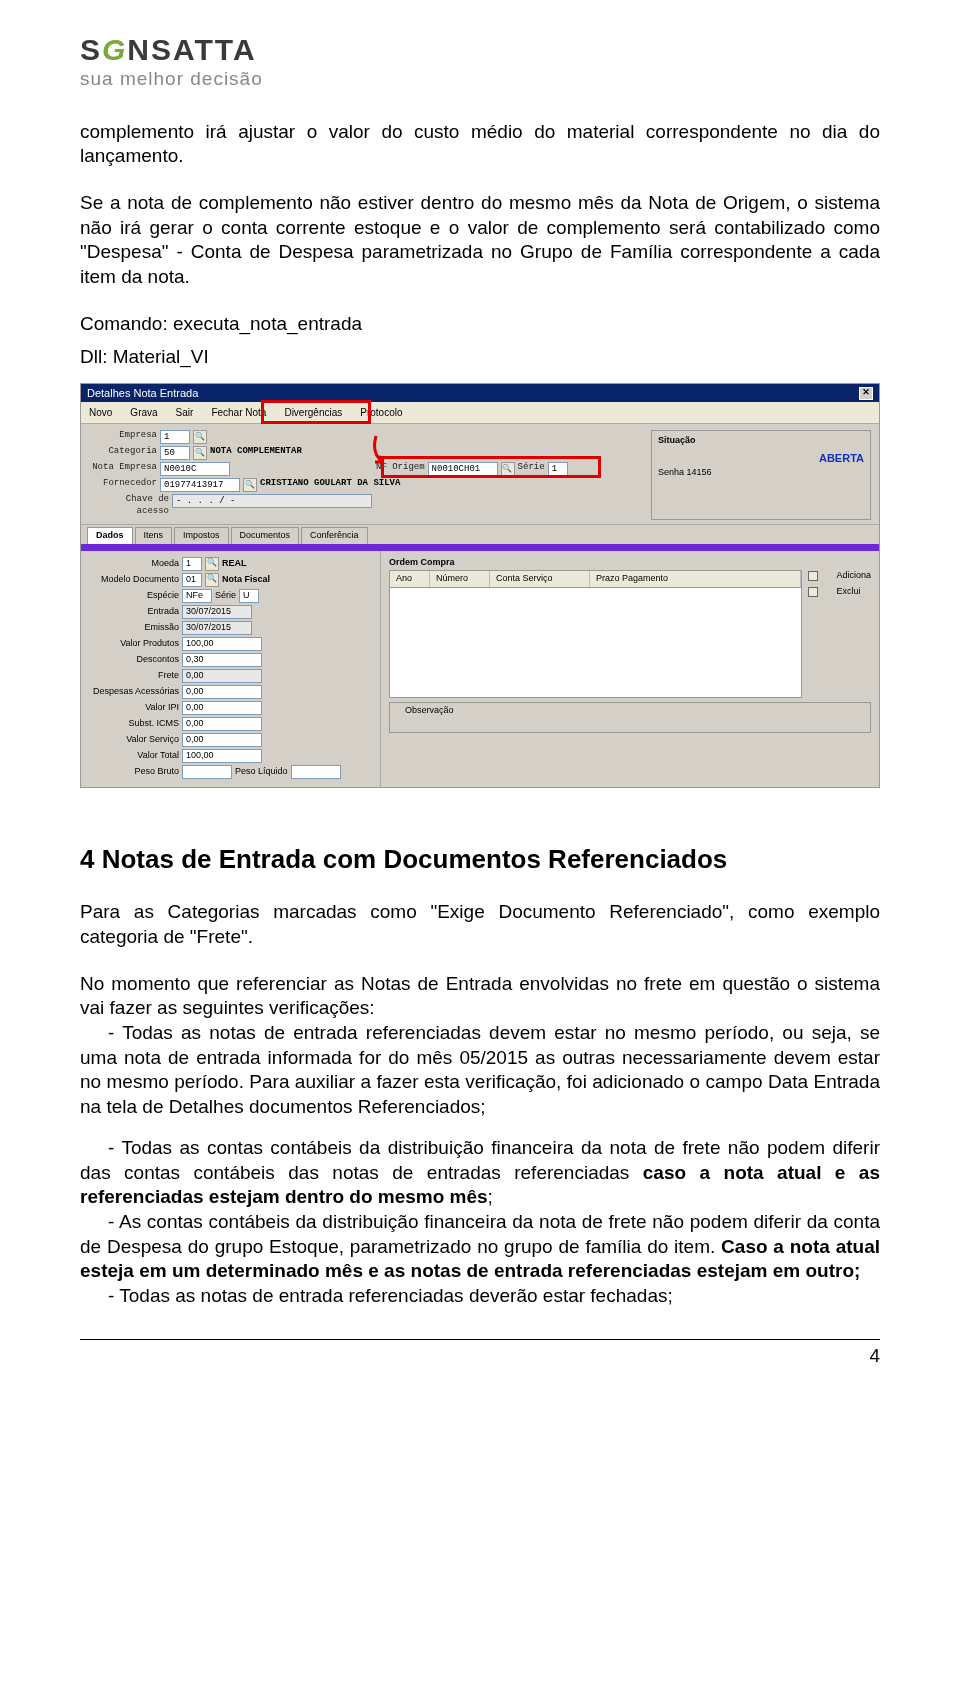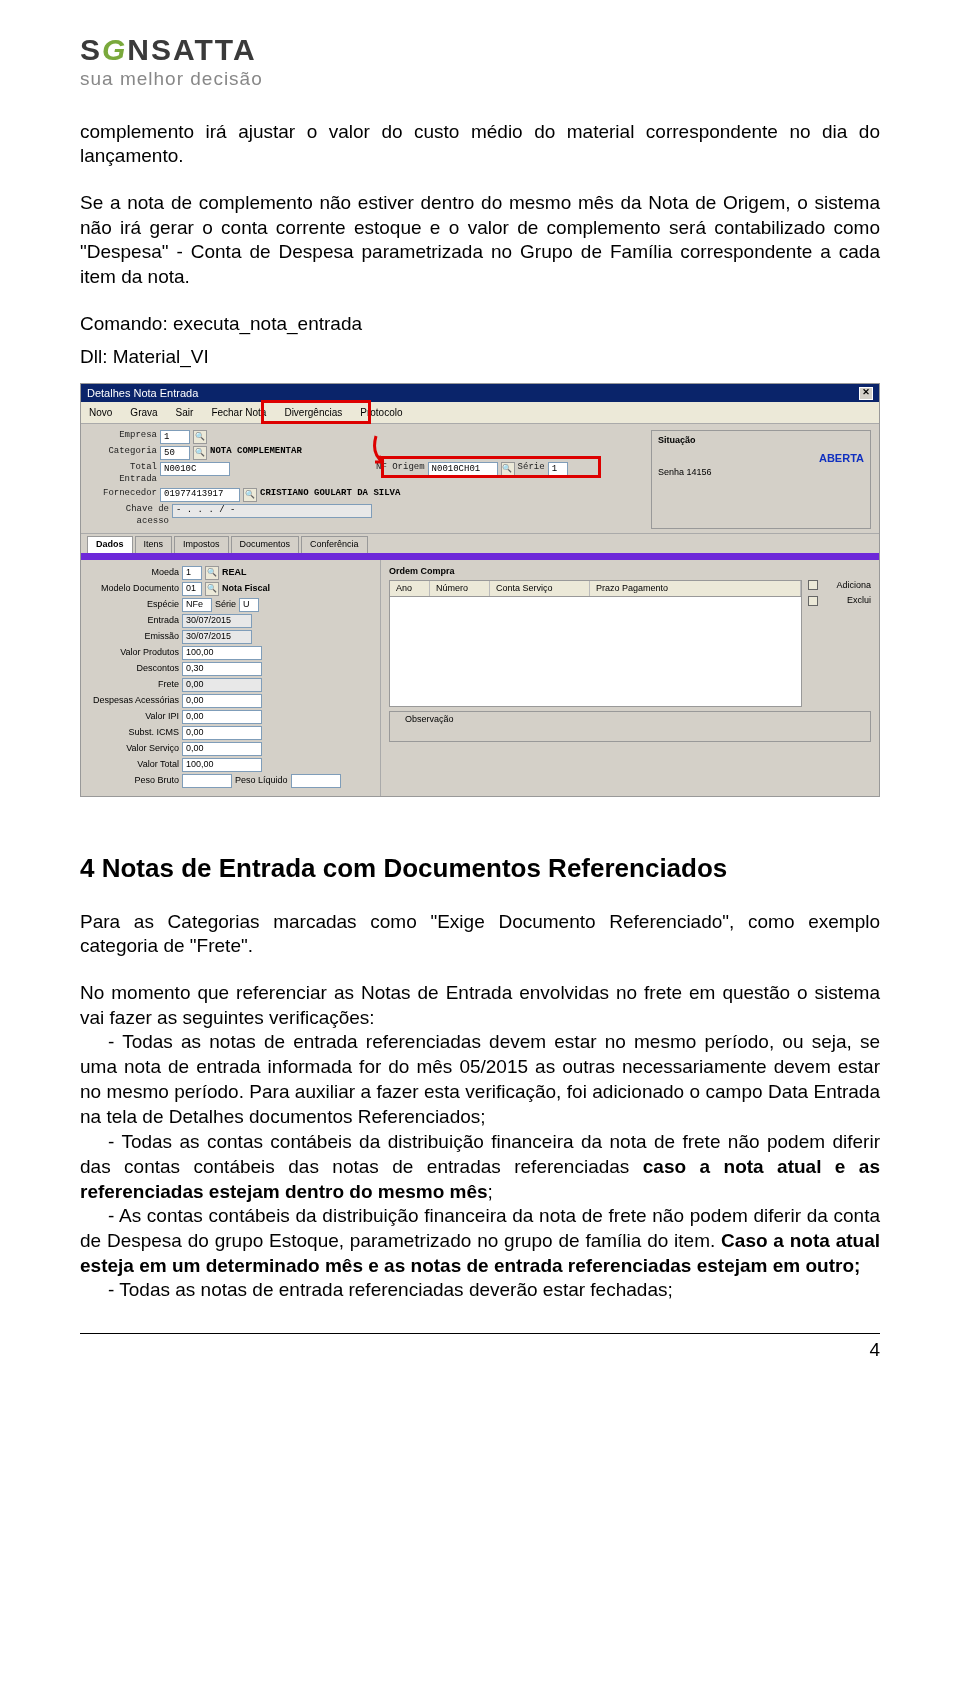--- a/index.html
+++ b/index.html
@@ -169,21 +169,21 @@
     border-right: 1px solid #bbb;
     padding: 2px 6px;
   }
   .grid-body {
     background: #fff;
     border: 1px solid #999;
     border-top: none;
     height: 110px;
   }
   .side-btns { margin-left: 6px; font-size: 9px; }
-  .side-btns div { margin-bottom: 4px; display:flex; align-items:center; gap:18px;justify-content:space-between;}
+  .side-btns div { margin-bottom: 4px; display:flex; align-items:center; gap:18px;}
   .sq { width:10px; height:10px; border:1px solid #666; background:#ece9d8; display:inline-block;}
   .body-right-inner { display:flex; }
   .obs {
     border: 1px solid #999;
     margin-top: 4px;
     background: #fff;
     height: 31px;
     padding: 2px 15px;
     font-size: 9px;
     background:#d4d0c8;
@@ -242,21 +242,21 @@
         <span class="finput" style="width:30px">1</span>
         <span class="mag">🔍</span>
       </div>
       <div class="frow">
         <label>Categoria</label>
         <span class="finput" style="width:30px">50</span>
         <span class="mag">🔍</span>
         <span class="bold-desc">NOTA COMPLEMENTAR</span>
       </div>
       <div class="frow">
-        <label>Total Entrada</label>
+        <label>Nota Empresa</label>
         <span class="finput" style="width:70px">N0010C</span>
         <span style="width:140px"></span>
         <label style="width:auto">NF Origem</label>
         <span class="finput" style="width:70px">N0010CH01</span>
         <span class="mag">🔍</span>
         <label style="width:auto">Série</label>
         <span class="finput" style="width:20px">1</span>
       </div>
       <div class="frow">
         <label>Fornecedor</label>
@@ -383,21 +383,21 @@
       <div class="obs">Observação</div>
     </div>
   </div>
 </div>
 
 <div class="h2">4   Notas de Entrada com Documentos Referenciados</div>
 
 <p class="para">Para as Categorias marcadas como "Exige Documento Referenciado", como exemplo categoria de "Frete".</p>
 <p class="para" style="margin-bottom:0">No momento que referenciar as Notas de Entrada envolvidas no frete em questão o sistema vai fazer as seguintes verificações:</p>
 
-<p class="para indent" style="margin-bottom:1px">-  Todas as notas de entrada referenciadas devem estar no mesmo período, ou seja, se uma nota de entrada informada for do mês 05/2015 as outras necessariamente devem estar no mesmo período. Para auxiliar a fazer esta verificação, foi adicionado o campo Data Entrada na tela de Detalhes documentos Referenciados;</p>
+<p class="para indent" style="margin-bottom:16px">-  Todas as notas de entrada referenciadas devem estar no mesmo período, ou seja, se uma nota de entrada informada for do mês 05/2015 as outras necessariamente devem estar no mesmo período. Para auxiliar a fazer esta verificação, foi adicionado o campo Data Entrada na tela de Detalhes documentos Referenciados;</p>
 
 <p class="para indent" style="margin-bottom:0">
   <span>-  Todas as contas contábeis da distribuição financeira da nota de frete não podem diferir das contas contábeis das notas de entradas referenciadas </span><b>caso a nota atual e as referenciadas estejam dentro do mesmo mês</b><span>;</span>
 </p>
 
 <p class="para indent" style="margin-bottom:0">
   <span>-  As contas contábeis da distribuição financeira da nota de frete não podem diferir da conta de Despesa do grupo Estoque, parametrizado no grupo de família do item. </span><b>Caso a nota atual esteja em um determinado mês e as notas de entrada  referenciadas estejam em outro;</b>
 </p>
 
 <p class="para indent">-   Todas as notas de entrada referenciadas deverão estar fechadas;</p>

